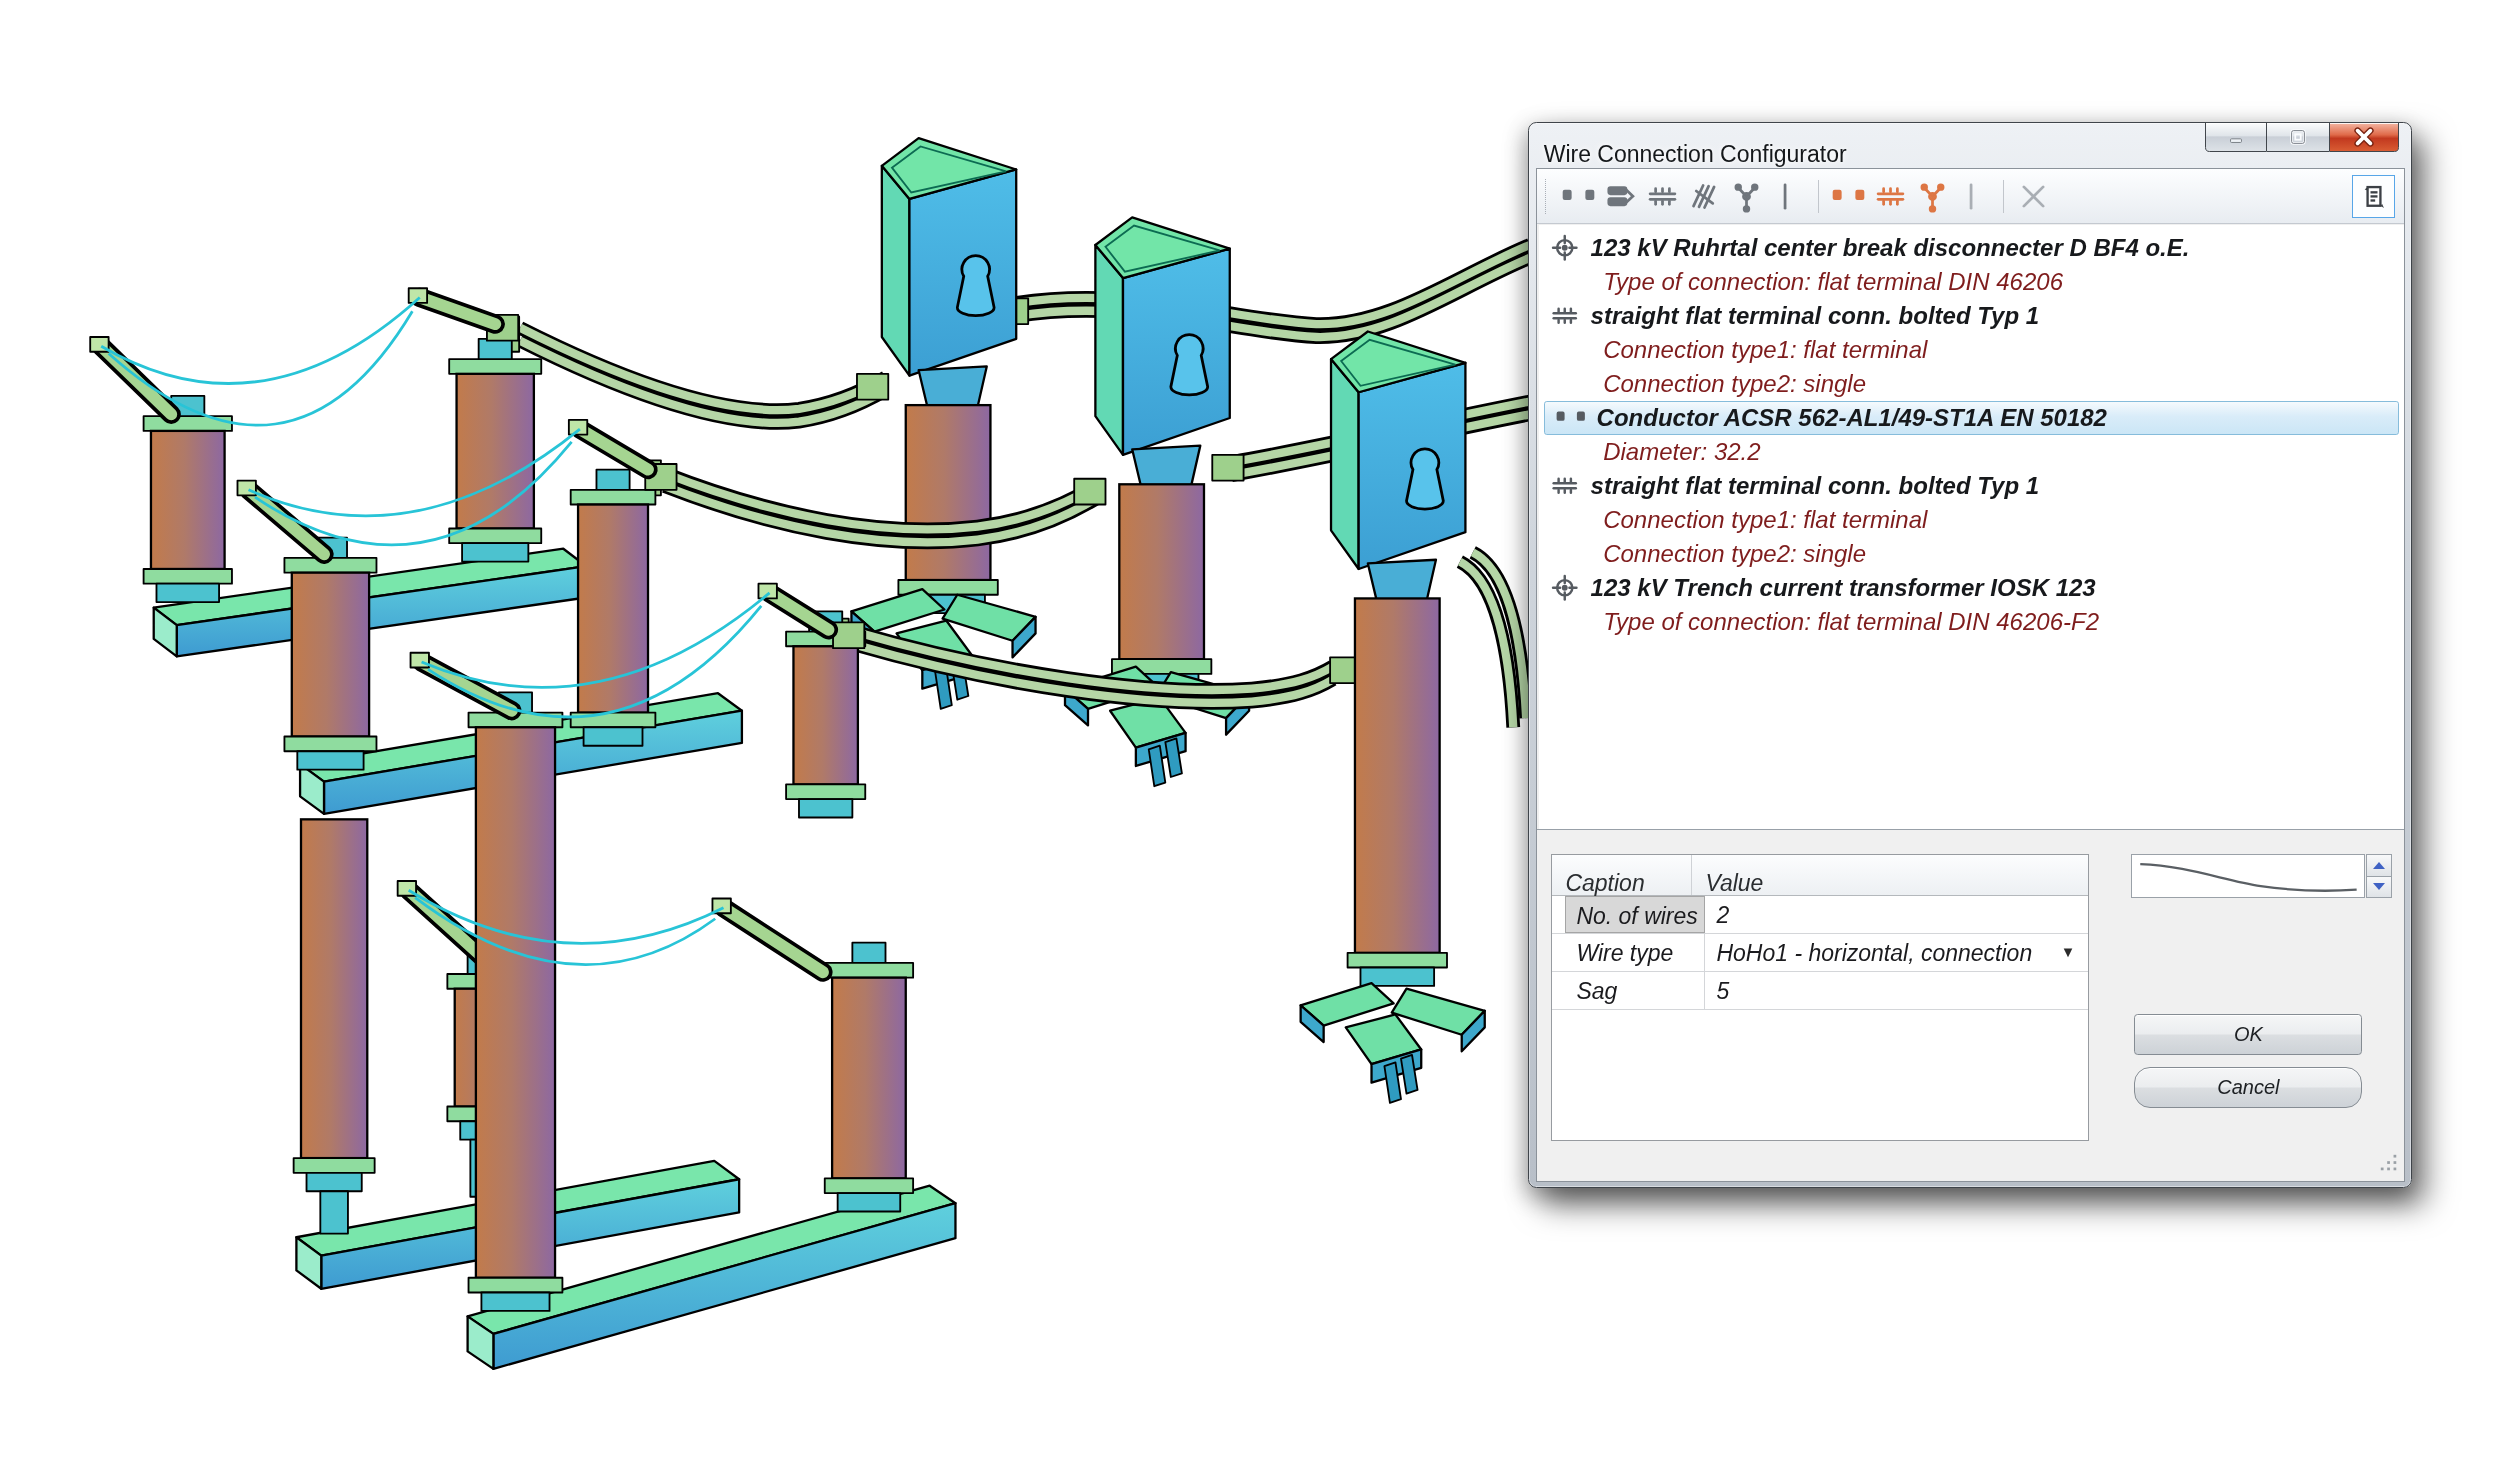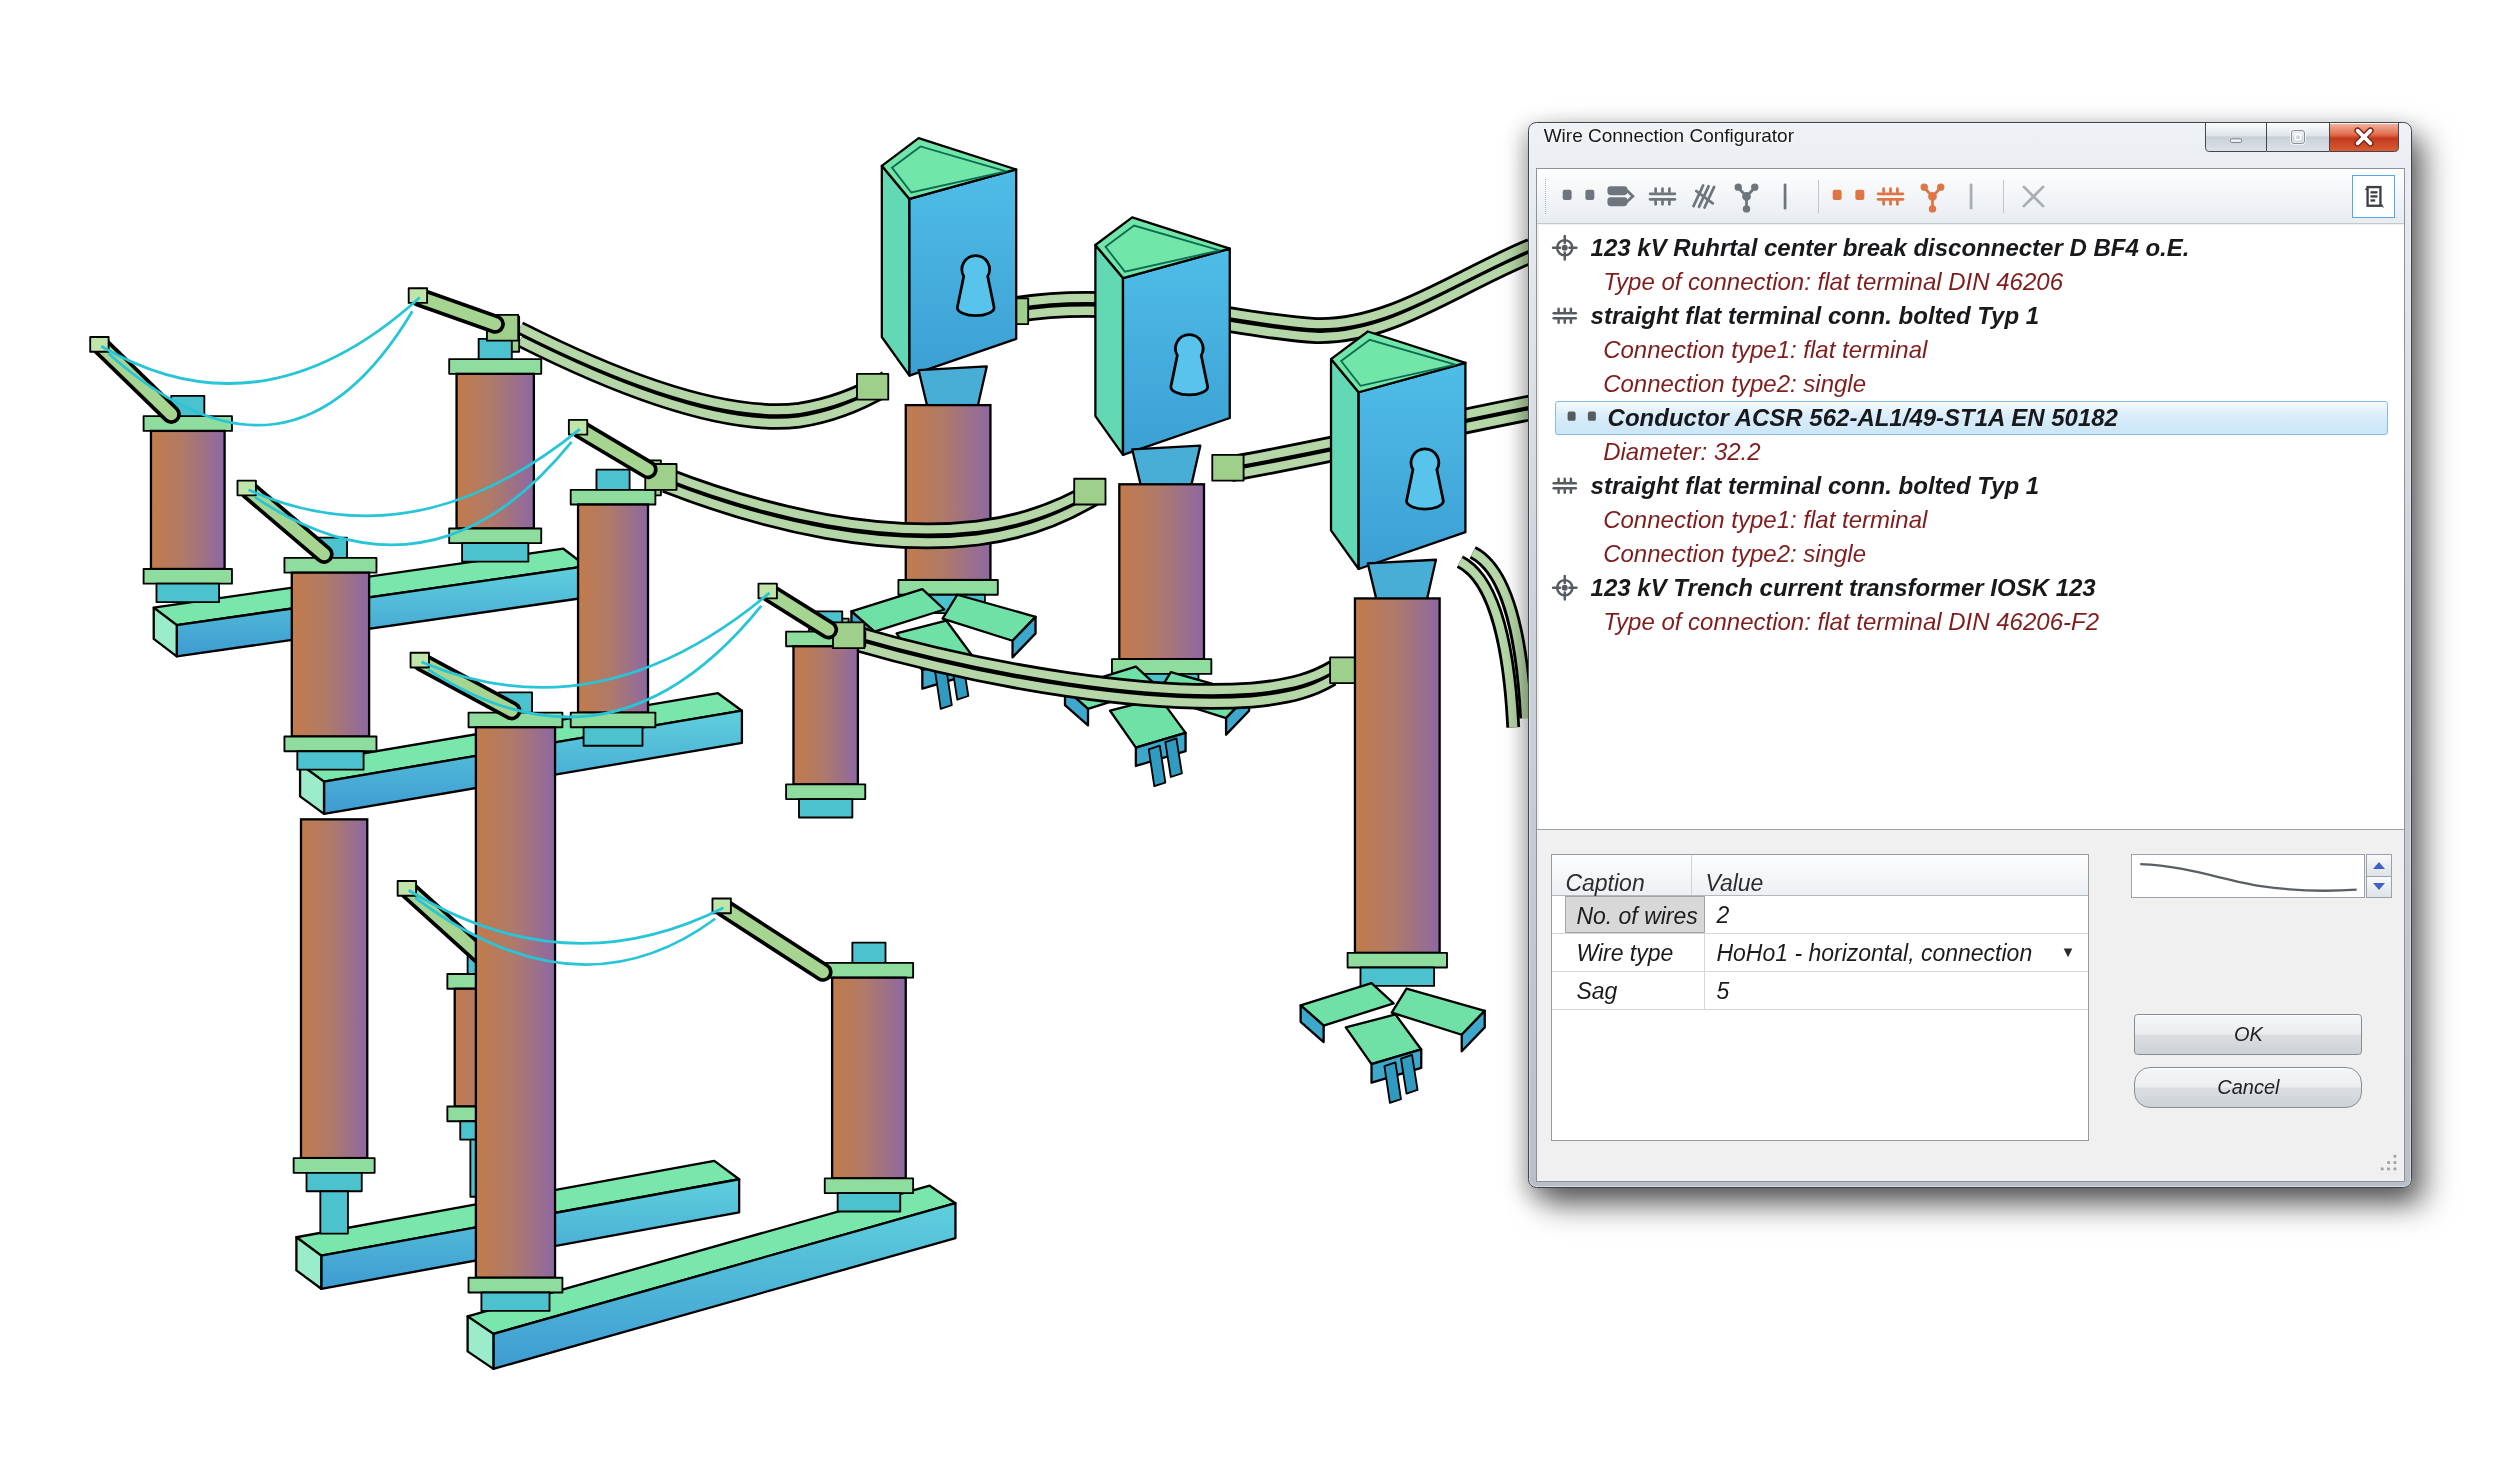--- a/index.html
+++ b/index.html
@@ -7,21 +7,21 @@
   body { font-family:"Liberation Sans", sans-serif; }
   .stage { position:relative; width:2512px; height:1473px; background:#ffffff; overflow:hidden; }
   #scene { position:absolute; left:0; top:0; }
 
   
   .dialog { position:absolute; left:1528px; top:122px; width:884px; height:1066px;
     border:0.9px solid #3f444a; border-radius:8.3px;
     background:linear-gradient(180deg,#eef1f5 0%,#cfd5dc 40%,#b8bfc8 100%);
     box-shadow:13px 16.6px 31px rgba(0,0,0,.55), -3.7px 7.4px 22px rgba(0,0,0,.28), inset 0 0 0 0.9px rgba(255,255,255,.45); }
   .titlebar { position:absolute; left:0; top:0; width:100%; height:45px; }
-  .title { position:absolute; left:14.7px; top:2px; font-size:19px; color:#15181b;
+  .title { position:absolute; left:14.7px; top:18px; font-size:23px; color:#15181b;
     text-shadow:0 0 9.2px #fff, 0 0 4.6px #fff; white-space:nowrap; }
   .caption-buttons { position:absolute; top:-0.9px; right:12px; display:flex; }
   .cap-btn { width:62px; height:30px; border:0.9px solid #41464c;
     background:linear-gradient(180deg,#fbfcfd 0%,#e0e5ea 45%,#c9cfd7 50%,#dde2e7 100%);
     display:flex; align-items:center; justify-content:center;
     box-shadow:inset 0 0.9px 0 rgba(255,255,255,.85); }
   .cap-btn.min { border-radius:0 0 0 4.6px; }
   .cap-btn.max { border-left:none; border-right:none; }
   .cap-btn.close { width:70px; border-radius:0 0 4.6px 0;
     background:linear-gradient(180deg,#f4b6a3 0%,#e06b4a 42%,#c2391f 55%,#d95c33 100%); }
@@ -40,21 +40,21 @@
     border:1.8px solid #58a6e8; background:#fdfeff; display:flex; align-items:center; justify-content:center; }
 
   
   .listview { position:absolute; left:1.8px; top:56px; width:865px; height:604px;
     background:#fff; overflow:hidden; padding-top:5.5px; }
   .lrow { height:34px; display:flex; align-items:center; font-size:24px; white-space:nowrap; }
   .lrow .licon { width:33px; margin-left:11px; margin-right:7.4px; flex:0 0 auto; display:flex; align-items:center; }
   .lrow.main { font-weight:bold; color:#17191c; }
   .lrow.sub { color:#7f1d1d; padding-left:64px; }
   .lrow.selected { background:linear-gradient(180deg,#f5fafd 0%,#d9ecf9 45%,#cbe6f6 100%);
-    border:0.9px solid #86bcdb; border-radius:2.8px; margin:0 16px; }
+    border:0.9px solid #86bcdb; border-radius:2.8px; margin:0 5px; }
 
   
   .panel { position:absolute; left:0; top:660px; width:867px; height:352px;
     background:#f0f0f0; border-top:0.9px solid #98a0a8; }
   .ptable { position:absolute; left:14px; top:24px; width:538px; height:287px;
     background:#fff; border:0.9px solid #979ba0; font-size:23px; }
   .phead { display:flex; height:41px; background:linear-gradient(180deg,#fcfdfe,#edf0f3);
     border-bottom:0.9px solid #b4b8bc; }
   .phc { padding:15px 0 0 13px; color:#2a2d30; }
   .phc.c1 { width:140px; border-right:0.9px solid #cfd2d6; }

